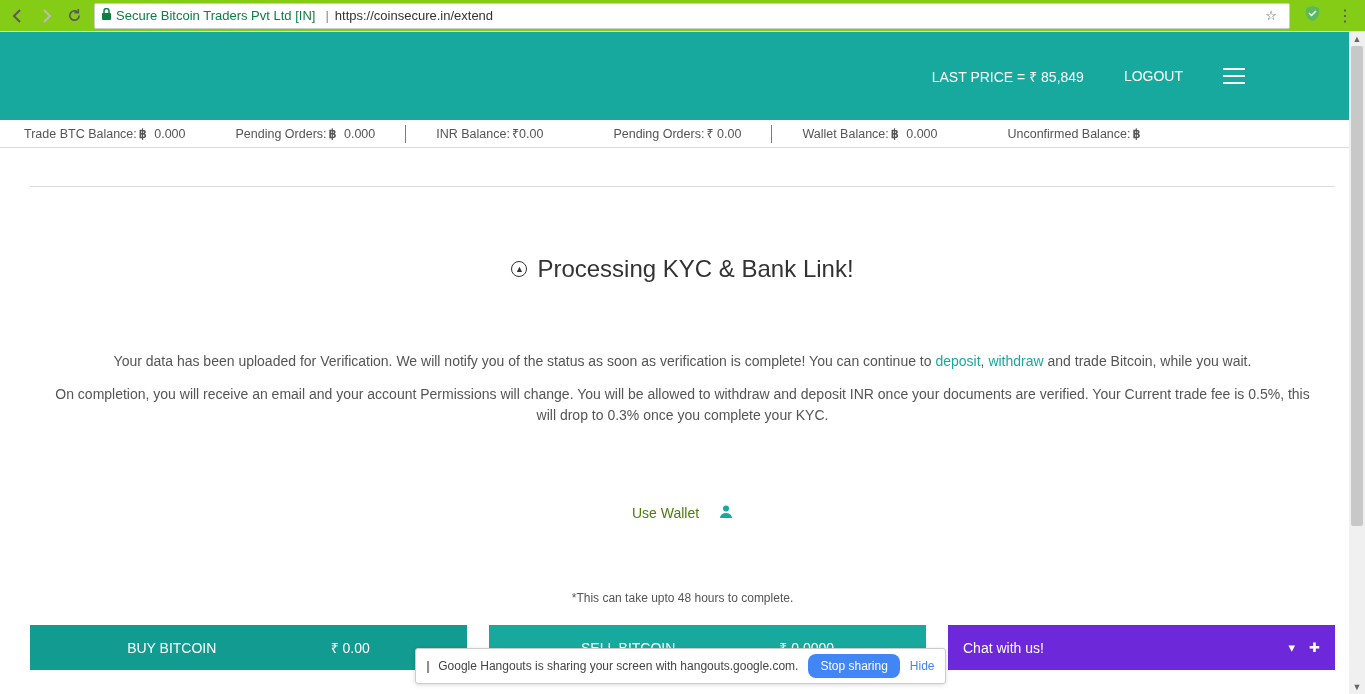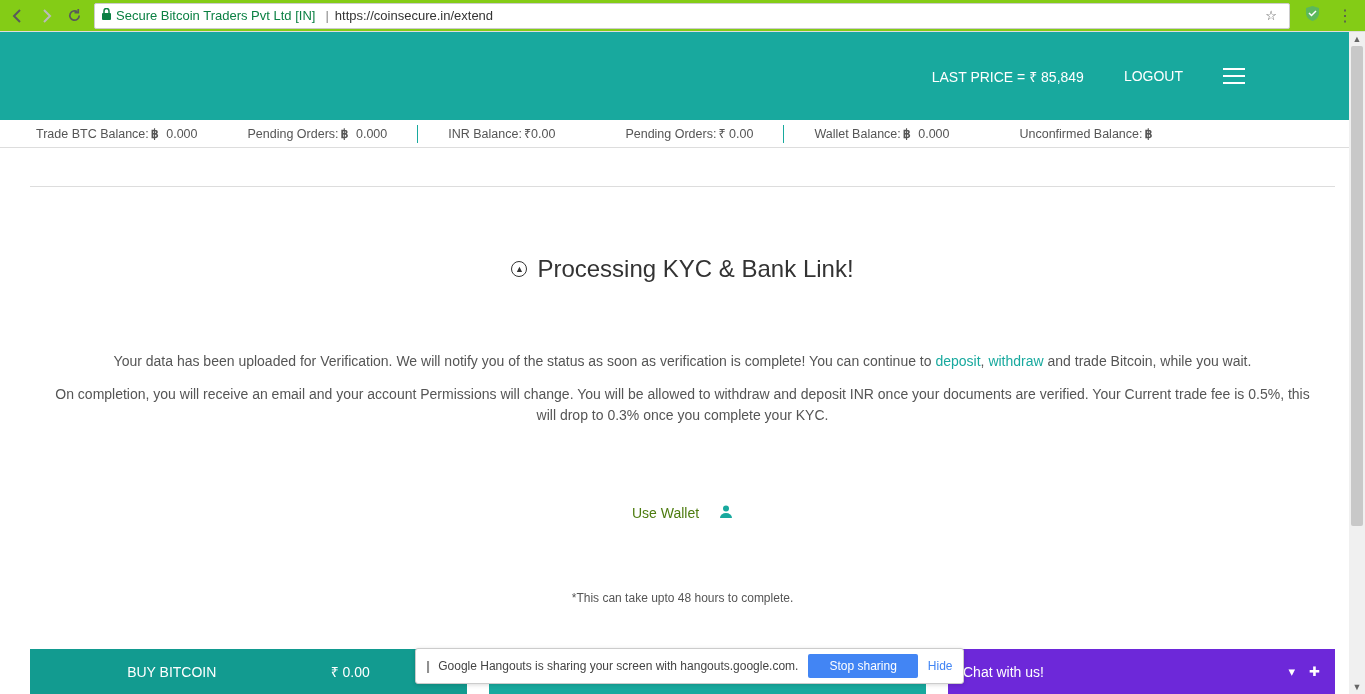--- a/index.html
+++ b/index.html
@@ -21,51 +21,51 @@
 
 .header { background: #18a99e; height: 88px; display: flex; align-items: center; padding: 0 120px 0 130px; }
 .logo { font-size: 26px; font-weight: 300; letter-spacing: 0.5px; }
 .logo .coin { color: #f5b800; }
 .logo .secure { color: #fff; }
 .header-right { margin-left: auto; display: flex; align-items: center; gap: 40px; color: #fff; font-size: 14px; }
 .hamburger { display: flex; flex-direction: column; gap: 5px; cursor: pointer; }
 .hamburger span { width: 22px; height: 2px; background: #fff; display: block; }
 
 
-.balance-bar { height: 28px; border-bottom: 1px solid #ddd; display: flex; align-items: center; font-size: 12.5px; color: #555; padding: 0 36px; }
+.balance-bar { height: 28px; border-bottom: 1px solid #ddd; display: flex; align-items: center; font-size: 12.5px; color: #555; padding: 0 24px; }
 .balance-item { display: flex; align-items: center; gap: 2px; }
 .bal-sep { width: 1px; height: 18px; background: #18a99e; margin: 0 30px; }
 .bal-space { flex: 0 0 70px; }
 .bal-space-sm { flex: 0 0 50px; }
 .btc-sym { font-weight: bold; }
 
 
 .content { padding: 0 30px; }
 .divider { border-top: 1px solid #ddd; margin-top: 38px; }
 .main-area { text-align: center; padding-top: 68px; color: #444; }
 .heading { font-size: 24px; font-weight: 400; color: #333; display: inline-flex; align-items: center; gap: 10px; }
 .alert-icon { width: 16px; height: 16px; border: 1.5px solid #333; border-radius: 50%; display: inline-flex; align-items: center; justify-content: center; font-size: 9px; }
 .para { font-size: 14px; color: #555; line-height: 1.5; margin-top: 68px; padding: 0 20px; }
 .para2 { font-size: 14px; color: #555; line-height: 1.5; margin-top: 12px; padding: 0 20px; }
 .link { color: #18a99e; cursor: pointer; }
 .wallet-row { margin-top: 78px; font-size: 14px; color: #4d7c0f; display: flex; justify-content: center; gap: 20px; align-items: center; }
 .user-icon { color: #18a99e; }
 .note { margin-top: 70px; font-size: 12px; color: #555; }
 
 
-.trade-bar { position: absolute; bottom: 0; left: 30px; right: 30px; height: 45px; display: flex; gap: 22px; }
+.trade-bar { position: absolute; bottom: 24px; left: 30px; right: 30px; height: 45px; display: flex; gap: 22px; }
 .trade-btn { flex: 1; display: flex; align-items: center; justify-content: space-around; color: #fff; font-size: 14px; padding: 0 40px; cursor: pointer; }
 .buy { background: #129b90; }
 .sell { background: #18a99e; }
 .chat { background: #6d28d9; padding: 0 15px; justify-content: space-between; }
 .chat-icons { display: flex; gap: 14px; font-size: 13px; }
 
 
 .share-banner { position: absolute; bottom: 10px; left: 415px; height: 36px; background: #fff; border: 1px solid #ccc; border-radius: 3px; box-shadow: 0 1px 4px rgba(0,0,0,.15); display: flex; align-items: center; padding: 0 10px; font-size: 12px; color: #444; gap: 10px; z-index: 10; }
-.stop-btn { background: #4285f4; color: #fff; border: none; padding: 5px 21px; border-radius: 2px; font-size: 12px; cursor: pointer; }
+.stop-btn { background: #4285f4; color: #fff; border: none; padding: 5px 12px; border-radius: 8px; font-size: 12px; cursor: pointer; }
 .hide-link { color: #4285f4; cursor: pointer; }
 .pause-icon { color: #888; letter-spacing: -2px; }
 
 
 .scrollbar { position: absolute; right: 0; top: 32px; bottom: 0; width: 16px; background: #f0f0f0; }
 .scroll-thumb { position: absolute; top: 14px; left: 2px; right: 2px; height: 480px; background: #c8c8c8; border-radius: 2px; }
 .scroll-arrow { position: absolute; left: 0; right: 0; height: 14px; display: flex; align-items: center; justify-content: center; font-size: 9px; color: #666; }
 .scroll-arrow.up { top: 0; }
 .scroll-arrow.down { bottom: 0; }
 </style>

